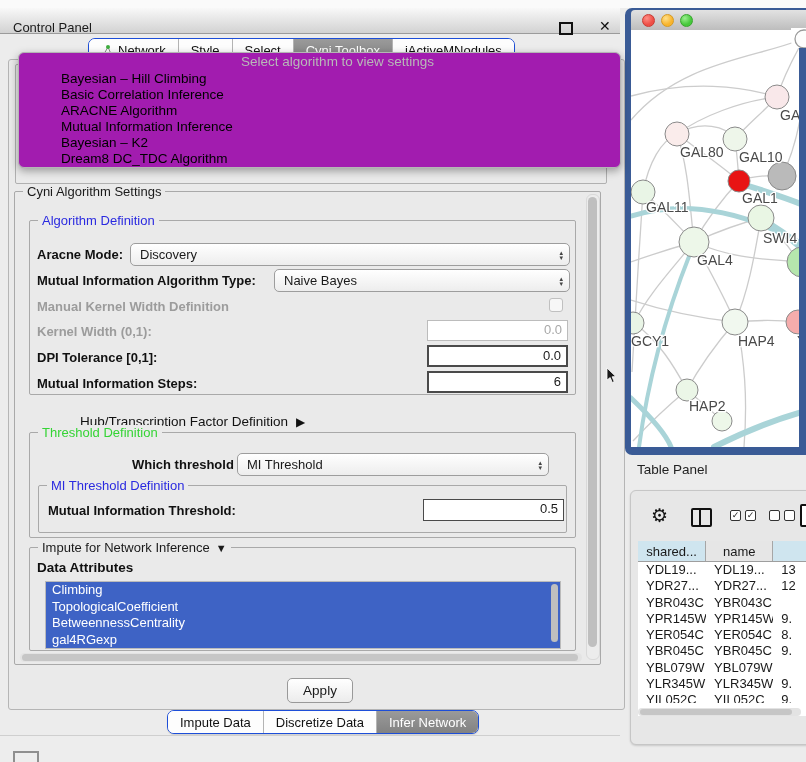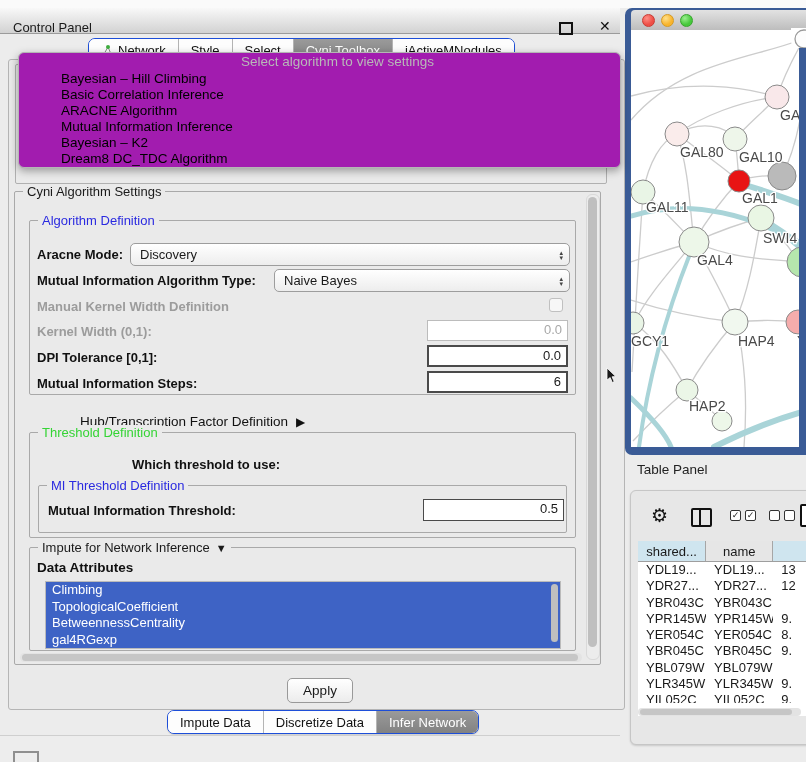--- a/index.html
+++ b/index.html
@@ -165,20 +165,27 @@
         <div class="abs field" style="left:397px;top:150px;width:141px;height:22px;">6</div>
       </div>
 
       <div class="abs hub-row" style="left:17px;top:222px;margin-left:48px;">
         <span>Hub/Transcription Factor Definition</span><span class="tri-right">▶</span>
       </div>
 
       <div class="abs group" style="left:14px;top:240px;width:545px;height:104px;">
         <span class="legend lg-green">Threshold Definition</span>
         <span class="abs lbl" style="left:58px;top:24px;margin-left:44px;">Which threshold to use:</span>
+        <div class="abs combo" style="left:207px;top:20px;width:312px;height:23px;">
+          <span>MI Threshold</span>
+          <span class="arrows">
+              <span>▴</span>
+              <span>▾</span>
+            </span>
+        </div>
         <div class="abs group" style="left:8px;top:52px;width:527px;height:46px;">
           <span class="legend lg-blue" style="background:#eaeaea;">MI Threshold Definition</span>
           <span class="abs lbl" style="left:9px;top:17px;">Mutual Information Threshold:</span>
           <div class="abs field" style="left:384px;top:13px;width:141px;height:22px;border-width:1.5px;">0.5</div>
         </div>
       </div>
 
       <div class="abs group" style="left:14px;top:355px;width:545px;height:102px;">
         <span class="legend"><span>Impute for Network Inference</span><span class="tri-down">▼</span></span>
         <span class="abs lbl" style="left:7px;top:12px;font-size:13.5px;">Data Attributes</span>

